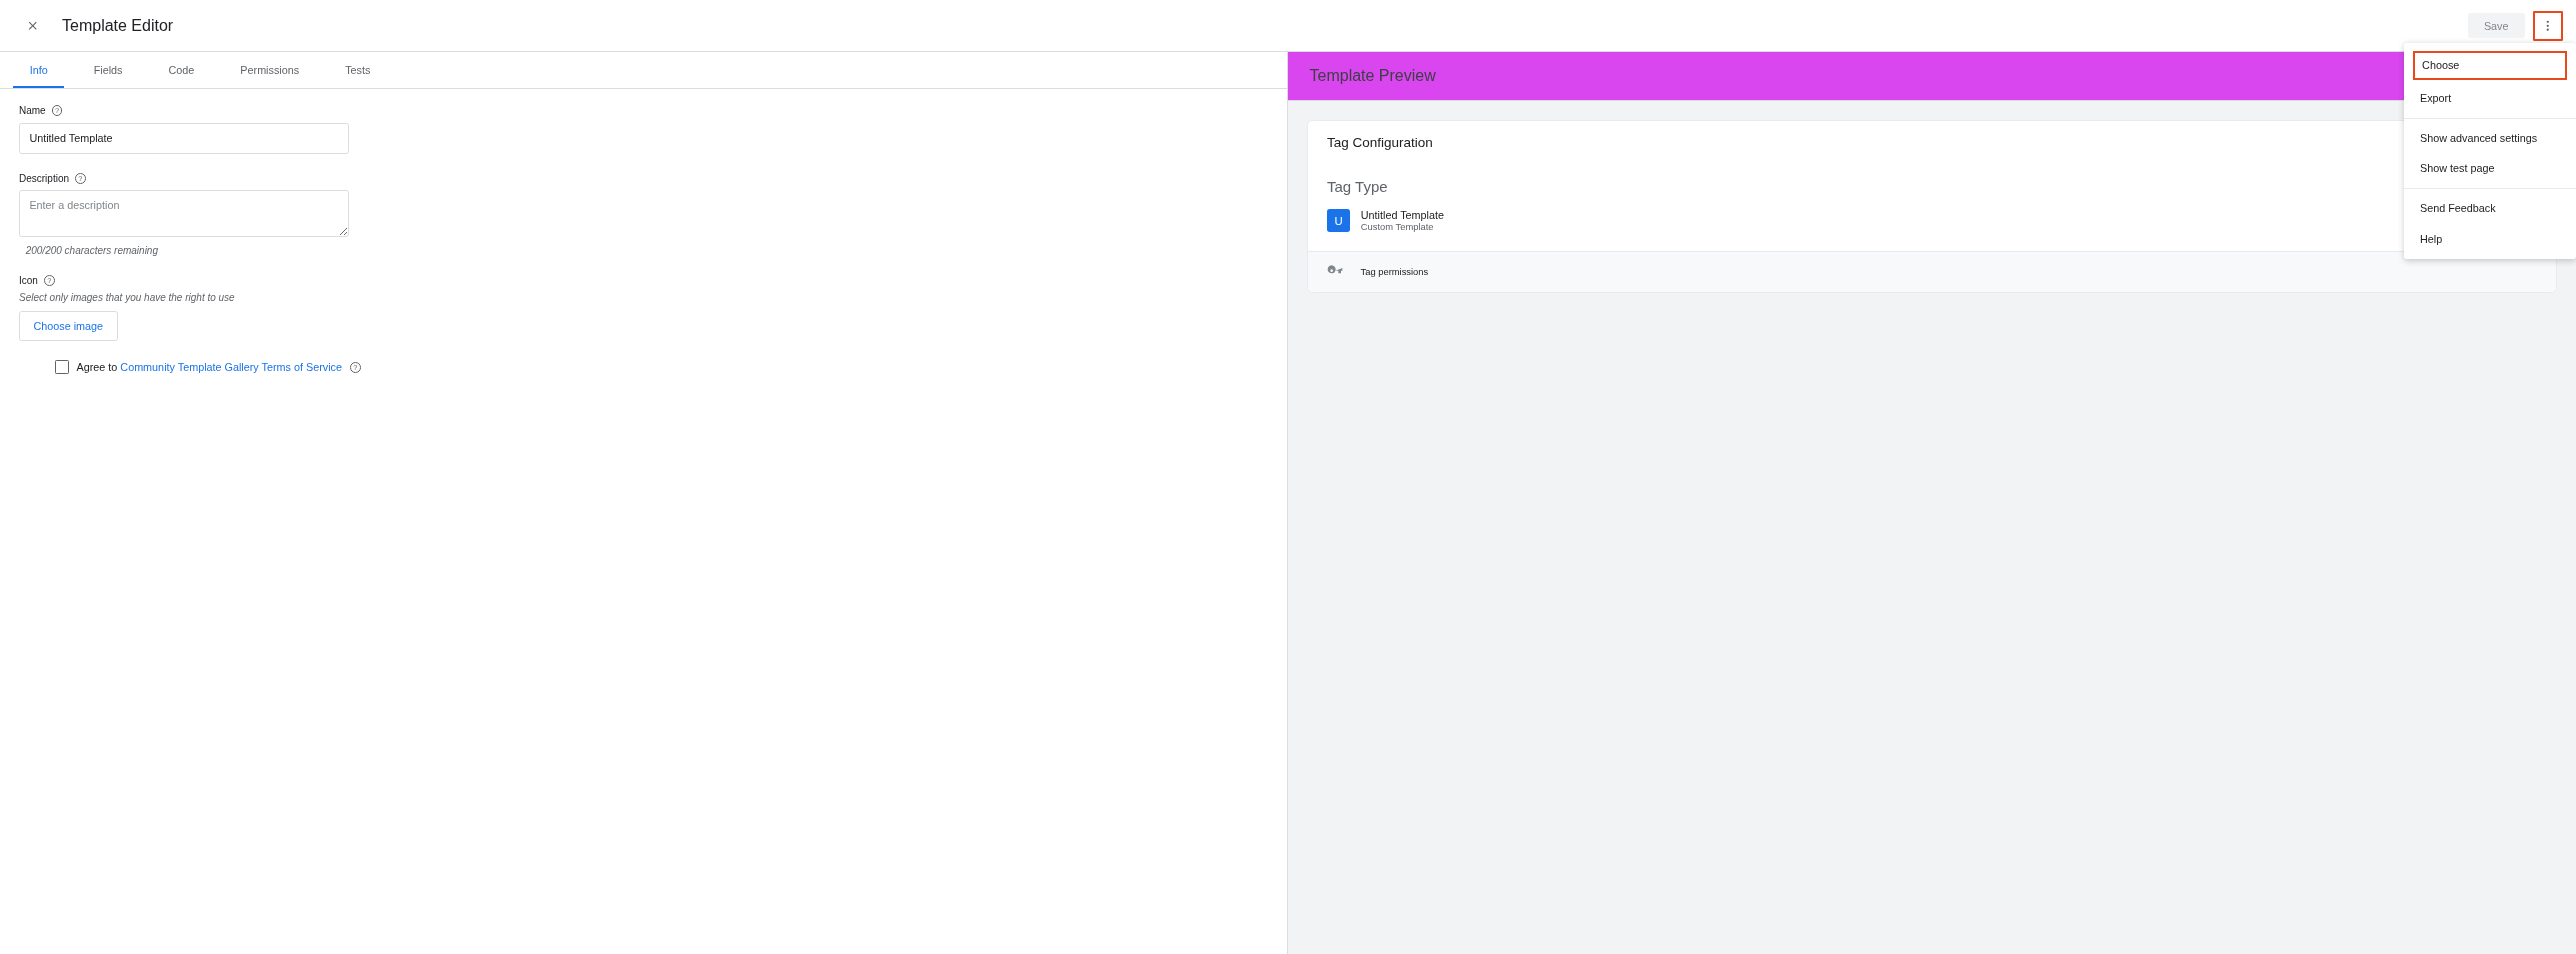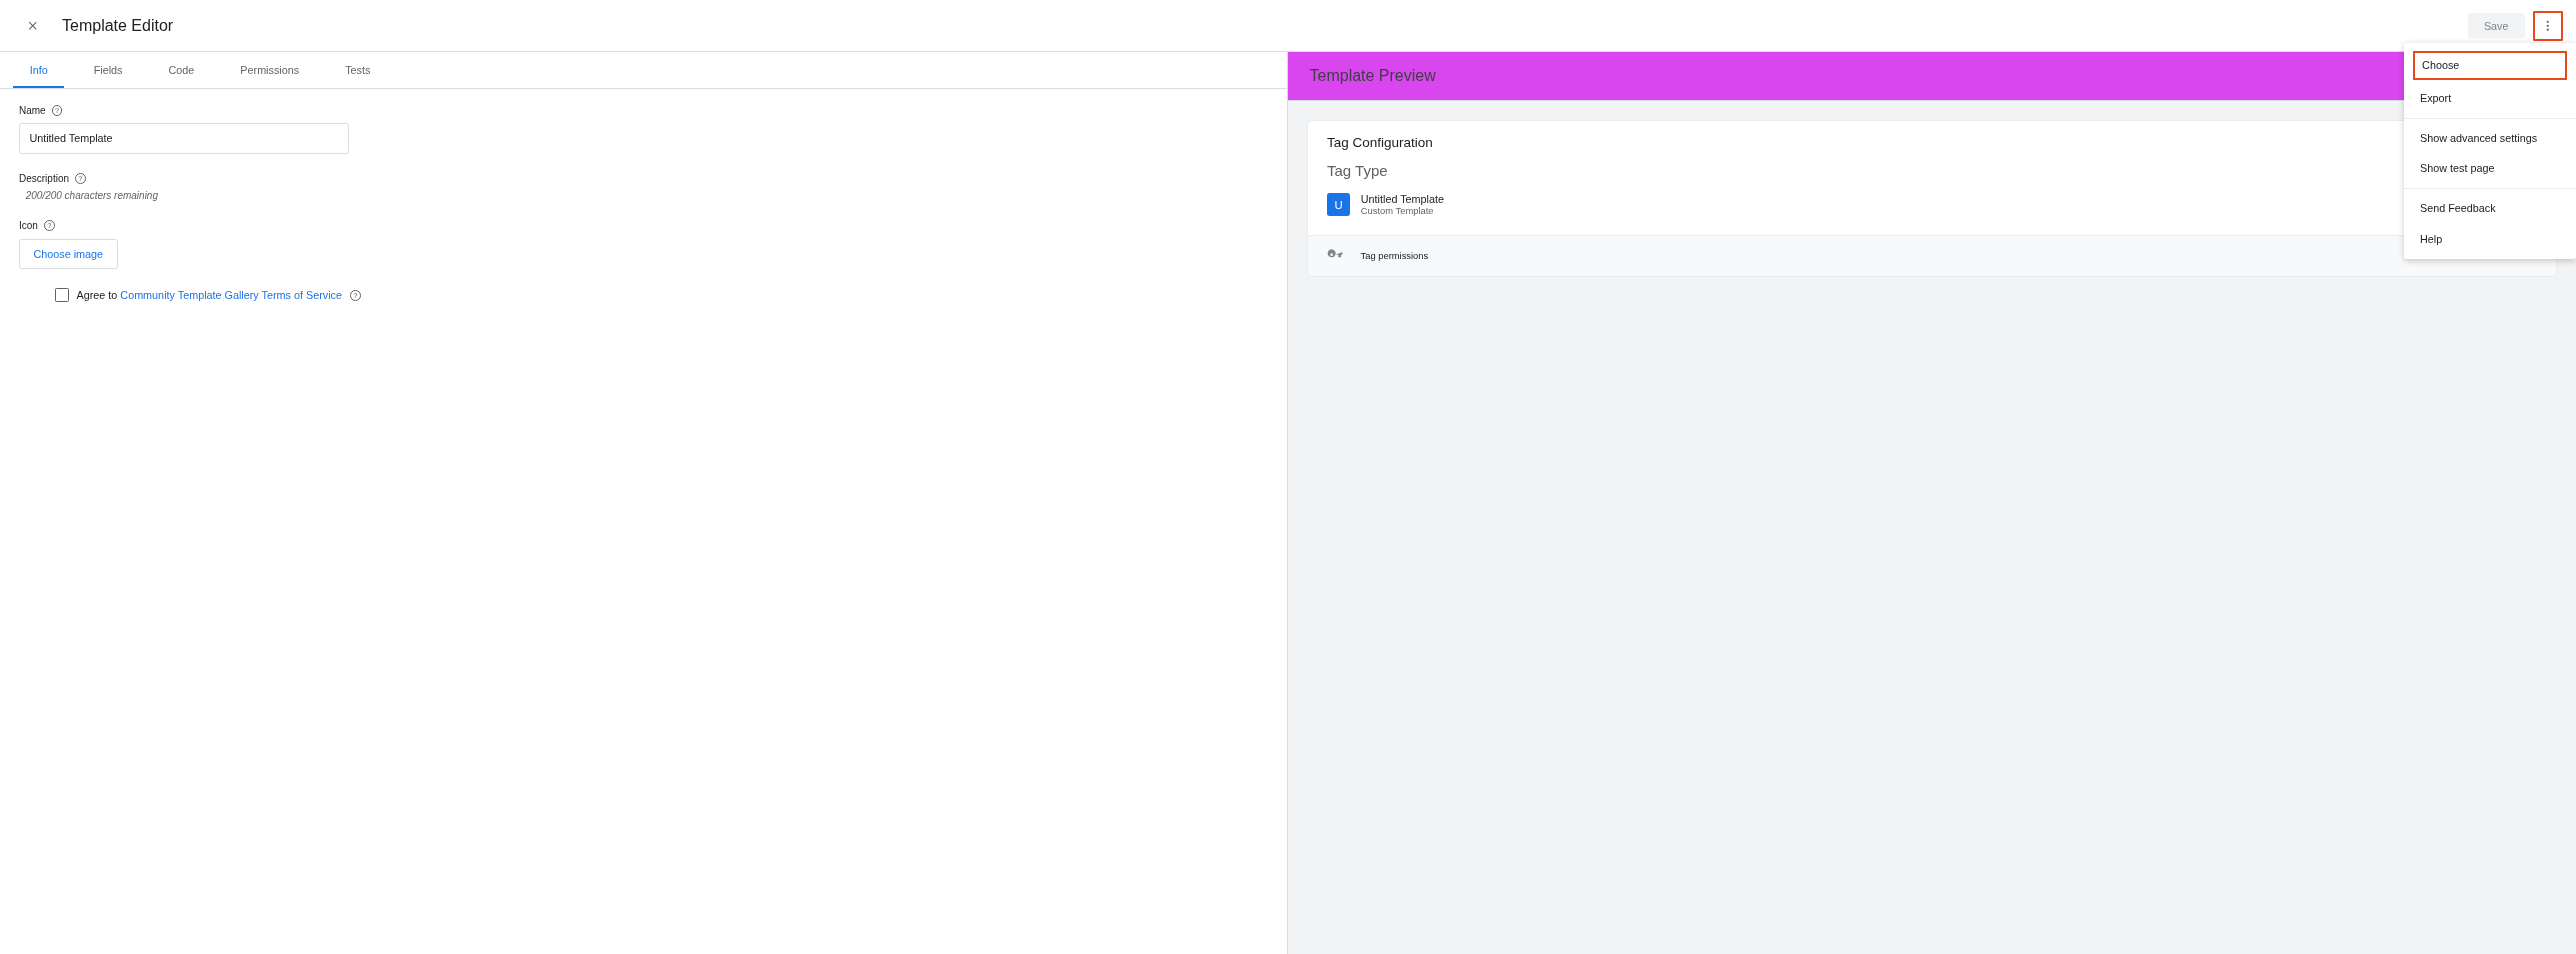--- a/index.html
+++ b/index.html
@@ -183,21 +183,21 @@
       margin: 19px;
       background: #fff;
       border-radius: 5.4px;
       overflow: hidden;
       border: 0.7px solid #e8eaed;
     }
     .card-section { padding: 13.5px 19px 6.7px; }
     .card-title {
       font-size: 13.5px;
       color: #202124;
-      margin-bottom: 12px;
+      margin-bottom: 28px;
     }
     .tag-type-label {
       font-size: 15px;
       color: #5f6368;
       margin-bottom: 9.4px;
     }
     .template-row {
       display: flex;
       align-items: center;
       gap: 10.8px;
@@ -304,28 +304,30 @@
           <span class="help-icon">?</span>
         </div>
         <input class="text-input" type="text" value="Untitled Template" style="">
       </div>
 
       <div class="form-group">
         <div class="label-row">
           <span class="form-label">Description</span>
           <span class="help-icon">?</span>
         </div>
+        <textarea class="textarea-input" placeholder="Enter a description" style=""></textarea>
         <div class="helper-text">200/200 characters remaining</div>
       </div>
 
       <div class="form-group">
         <div class="label-row">
           <span class="form-label">Icon</span>
           <span class="help-icon">?</span>
         </div>
+        <div class="helper-text" style="margin-left:0">Select only images that you have the right to use</div>
         <div style="margin-top:8px">
           <button class="choose-image-btn">Choose image</button>
         </div>
       </div>
 
       <div class="agree-row">
         <div class="checkbox"></div>
         <span>
           <span>Agree to </span><span class="link-text">Community Template Gallery Terms of Service</span>
         </span>

